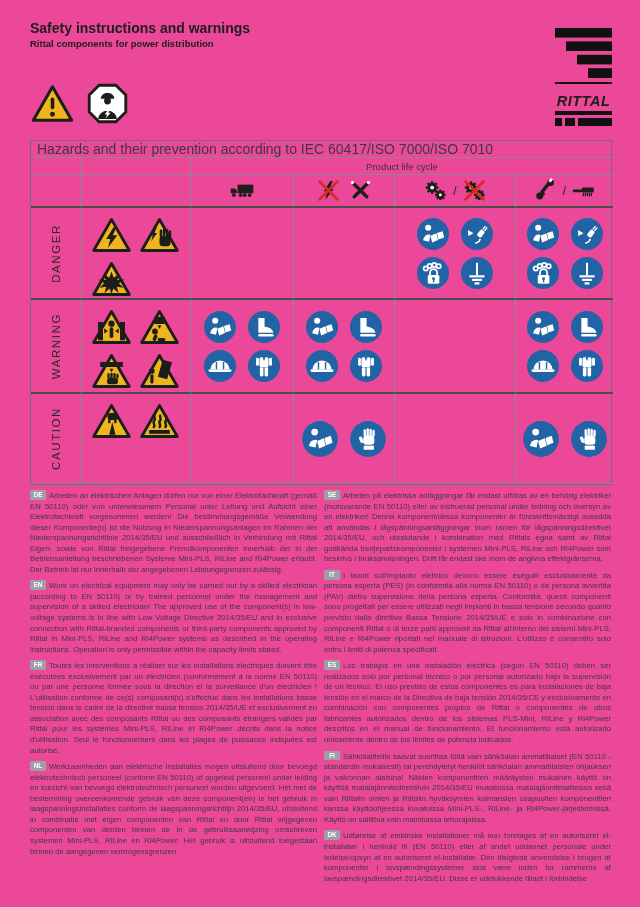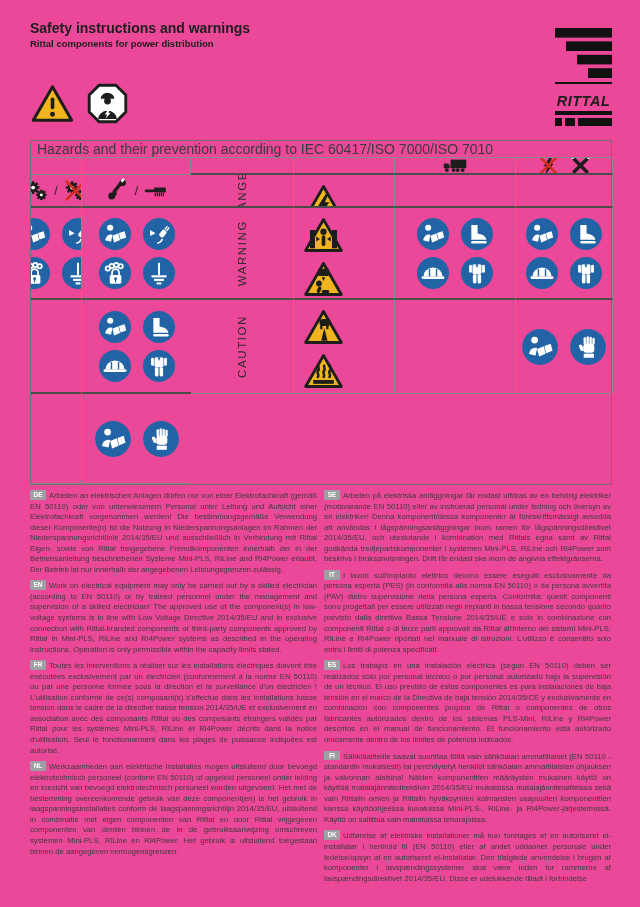--- a/index.html
+++ b/index.html
@@ -97,20 +97,21 @@
         <i class="sq2"></i>
         <i class="long"></i>
       </div>
   </div>
 
   <div class="htable" data-name="hazard-table">
     <div class="cell caption last" data-name="table-caption">Hazards and their prevention according to IEC 60417/ISO 7000/ISO 7010</div>
 
     <div class="cell" data-name="empty-cell"></div>
     <div class="cell" data-name="empty-cell"></div>
+    <div class="cell plc last" data-name="product-life-cycle-header">Product life cycle</div>
 
     <div class="cell hb" data-name="empty-cell"></div>
     <div class="cell hb" data-name="empty-cell"></div>
     <div class="cell hb hdr-ic" data-name="column-transport">
         <svg viewBox="0 0 24 24" data-name="truck-icon">
           <g fill="#1d1d1b">
             <rect x="7.6" y="6.8" width="14" height="7.6"></rect>
             <path d="M1.6 14.4 v-4.2 h3.8 l1.5 1.7 v2.5 z"></path>
             <circle cx="4.3" cy="16.1" r="1.75"></circle>
             <circle cx="10.3" cy="16.1" r="1.75"></circle>

